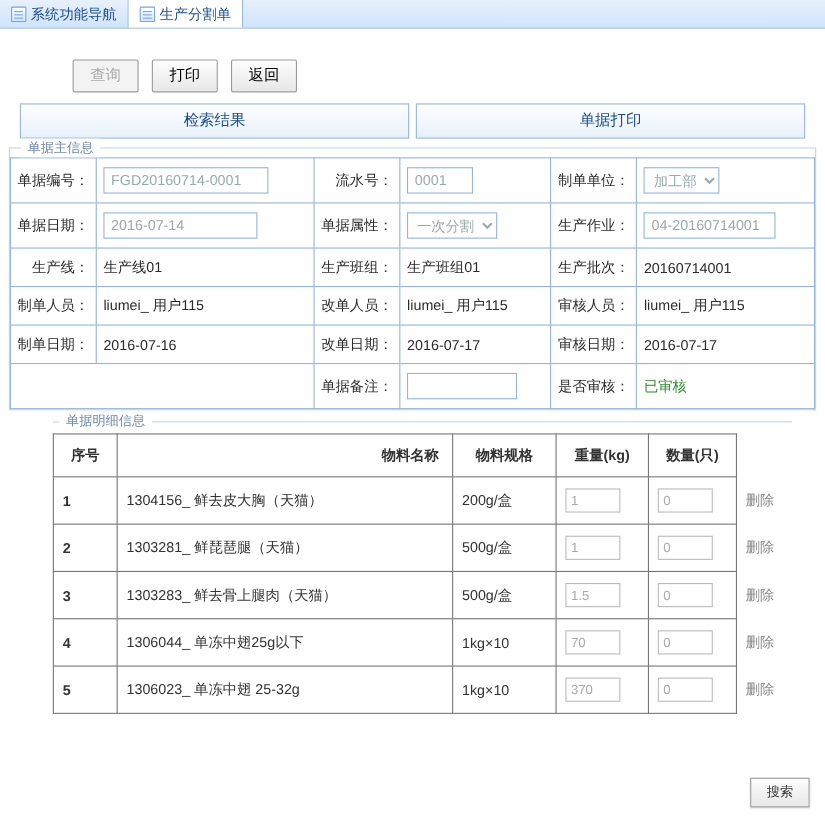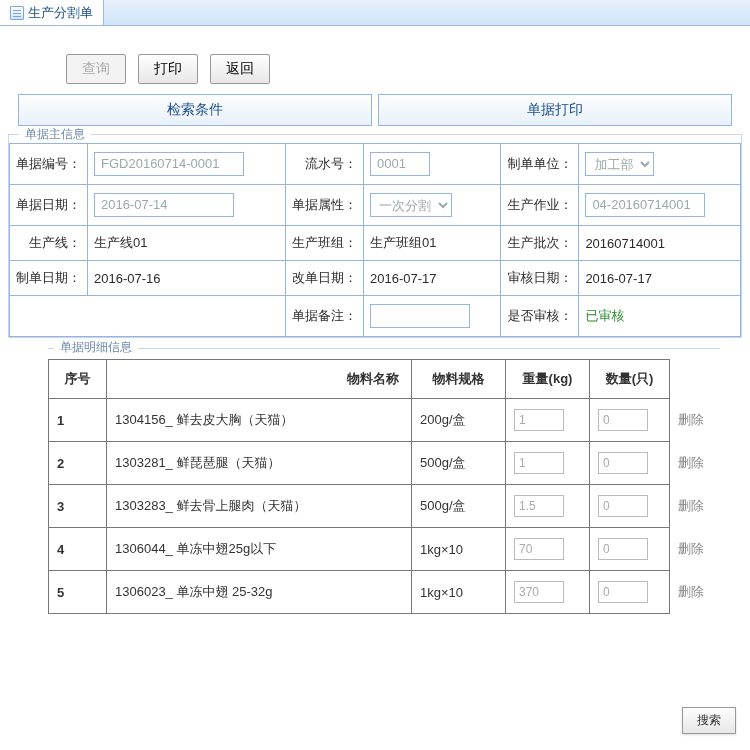--- a/index.html
+++ b/index.html
@@ -152,34 +152,38 @@
     padding: 4px 14px;
     font-size: 12px;
     box-shadow: 0 1px 2px rgba(0,0,0,.15);
     cursor: pointer;
   }
 </style>
 </head>
 <body>
 
 <div class="tabs-bar">
+  <div class="tab">
+    <span class="doc-ico"></span>
+    <span>系统功能导航</span>
+  </div>
   <div class="tab active">
     <span class="doc-ico"></span>
     <span>生产分割单</span>
   </div>
 </div>
 
 <div class="toolbar">
   <button class="btn disabled">查询</button>
   <button class="btn">打印</button>
   <button class="btn">返回</button>
 </div>
 
 <div class="section-tabs">
-  <div class="stab">检索条件</div>
+  <div class="stab">检索结果</div>
   <div class="stab">单据打印</div>
 </div>
 
 <div class="fieldset">
   <span class="fieldset-legend">单据主信息</span>
   <table class="grid">
     <tbody>
         <tr>
       <td class="lbl">单据编号：</td>
       <td class="val"><input class="inp" style="width: 150px;" value="FGD20160714-0001"></td>
@@ -196,20 +200,28 @@
       <td class="lbl">生产作业：</td>
       <td class="val"><input class="inp md" value="04-20160714001" style=""></td>
     </tr>
     <tr>
       <td class="lbl">生产线：</td>
       <td class="val">生产线01</td>
       <td class="lbl">生产班组：</td>
       <td class="val">生产班组01</td>
       <td class="lbl">生产批次：</td>
       <td class="val">20160714001</td>
+    </tr>
+    <tr>
+      <td class="lbl">制单人员：</td>
+      <td class="val">liumei_ 用户115</td>
+      <td class="lbl">改单人员：</td>
+      <td class="val">liumei_ 用户115</td>
+      <td class="lbl">审核人员：</td>
+      <td class="val">liumei_ 用户115</td>
     </tr>
     <tr>
       <td class="lbl">制单日期：</td>
       <td class="val">2016-07-16</td>
       <td class="lbl">改单日期：</td>
       <td class="val">2016-07-17</td>
       <td class="lbl">审核日期：</td>
       <td class="val">2016-07-17</td>
     </tr>
     <tr>

